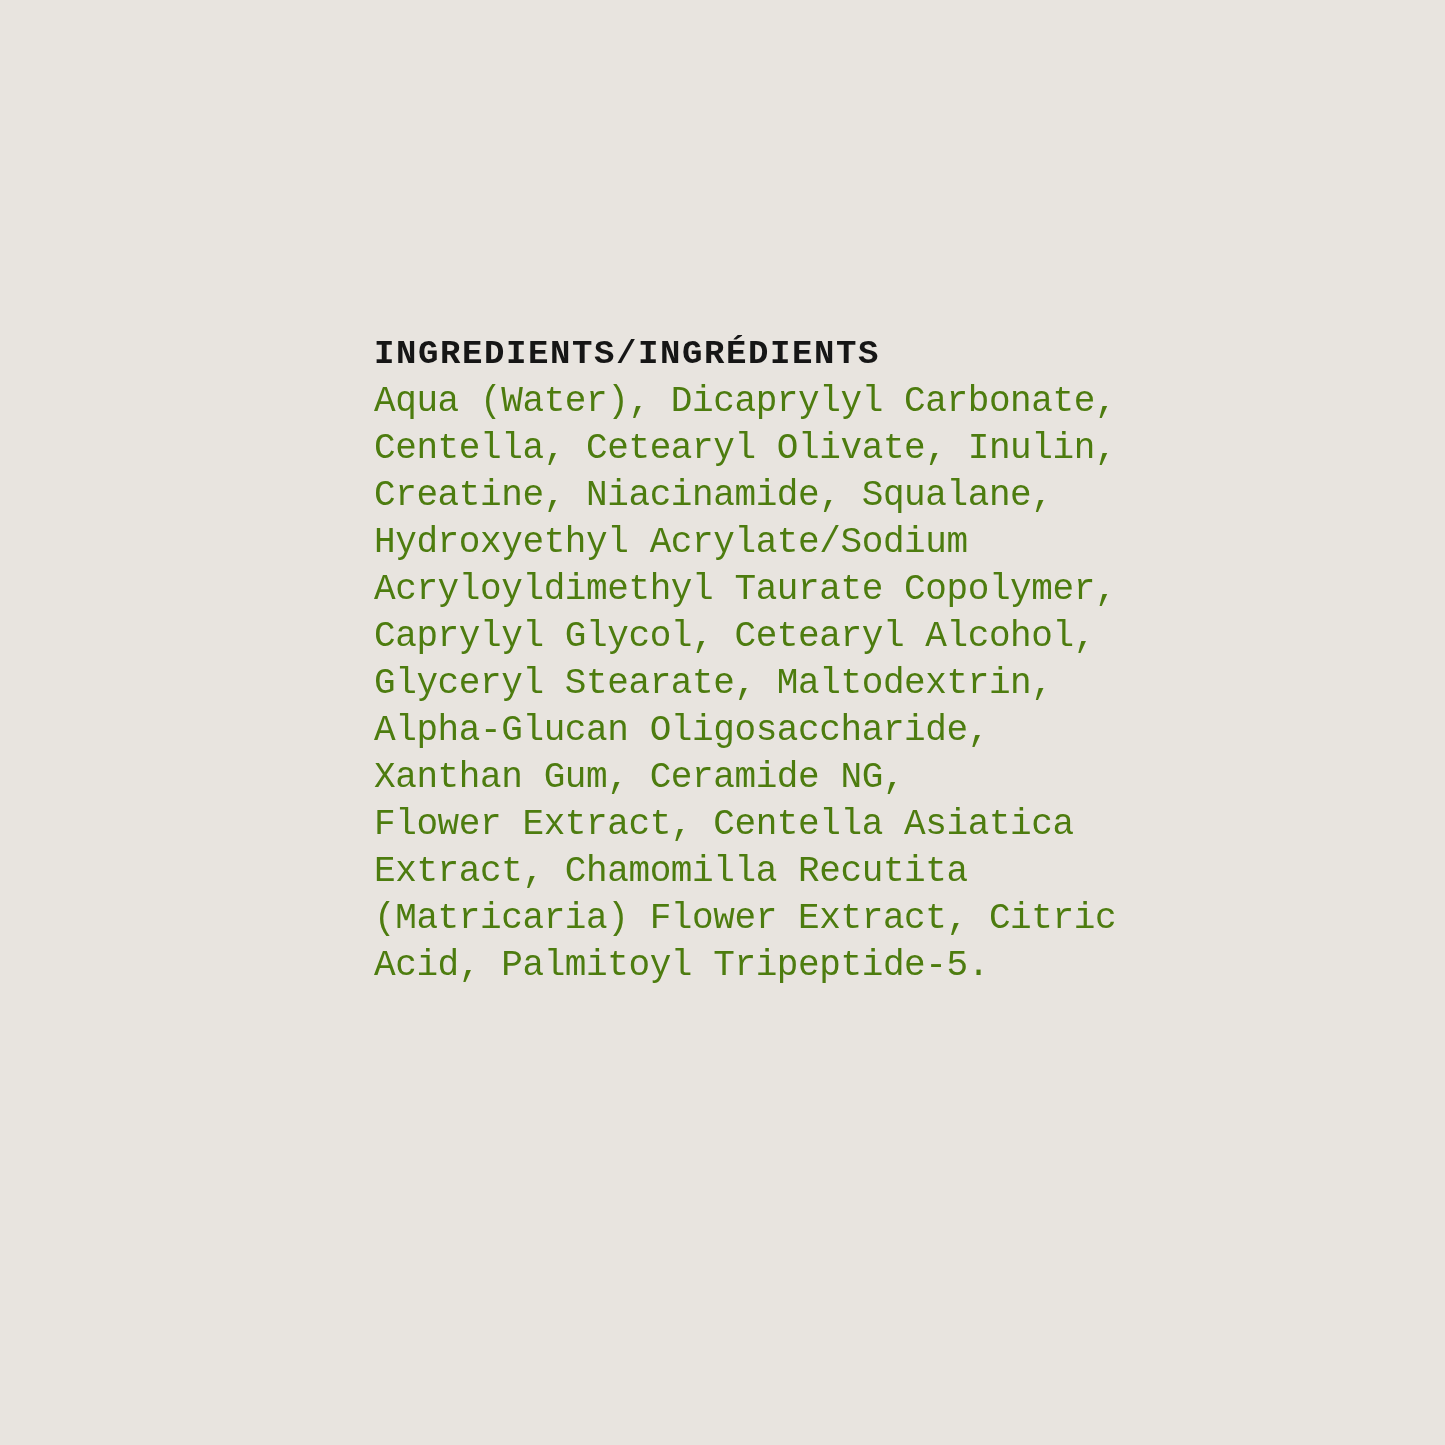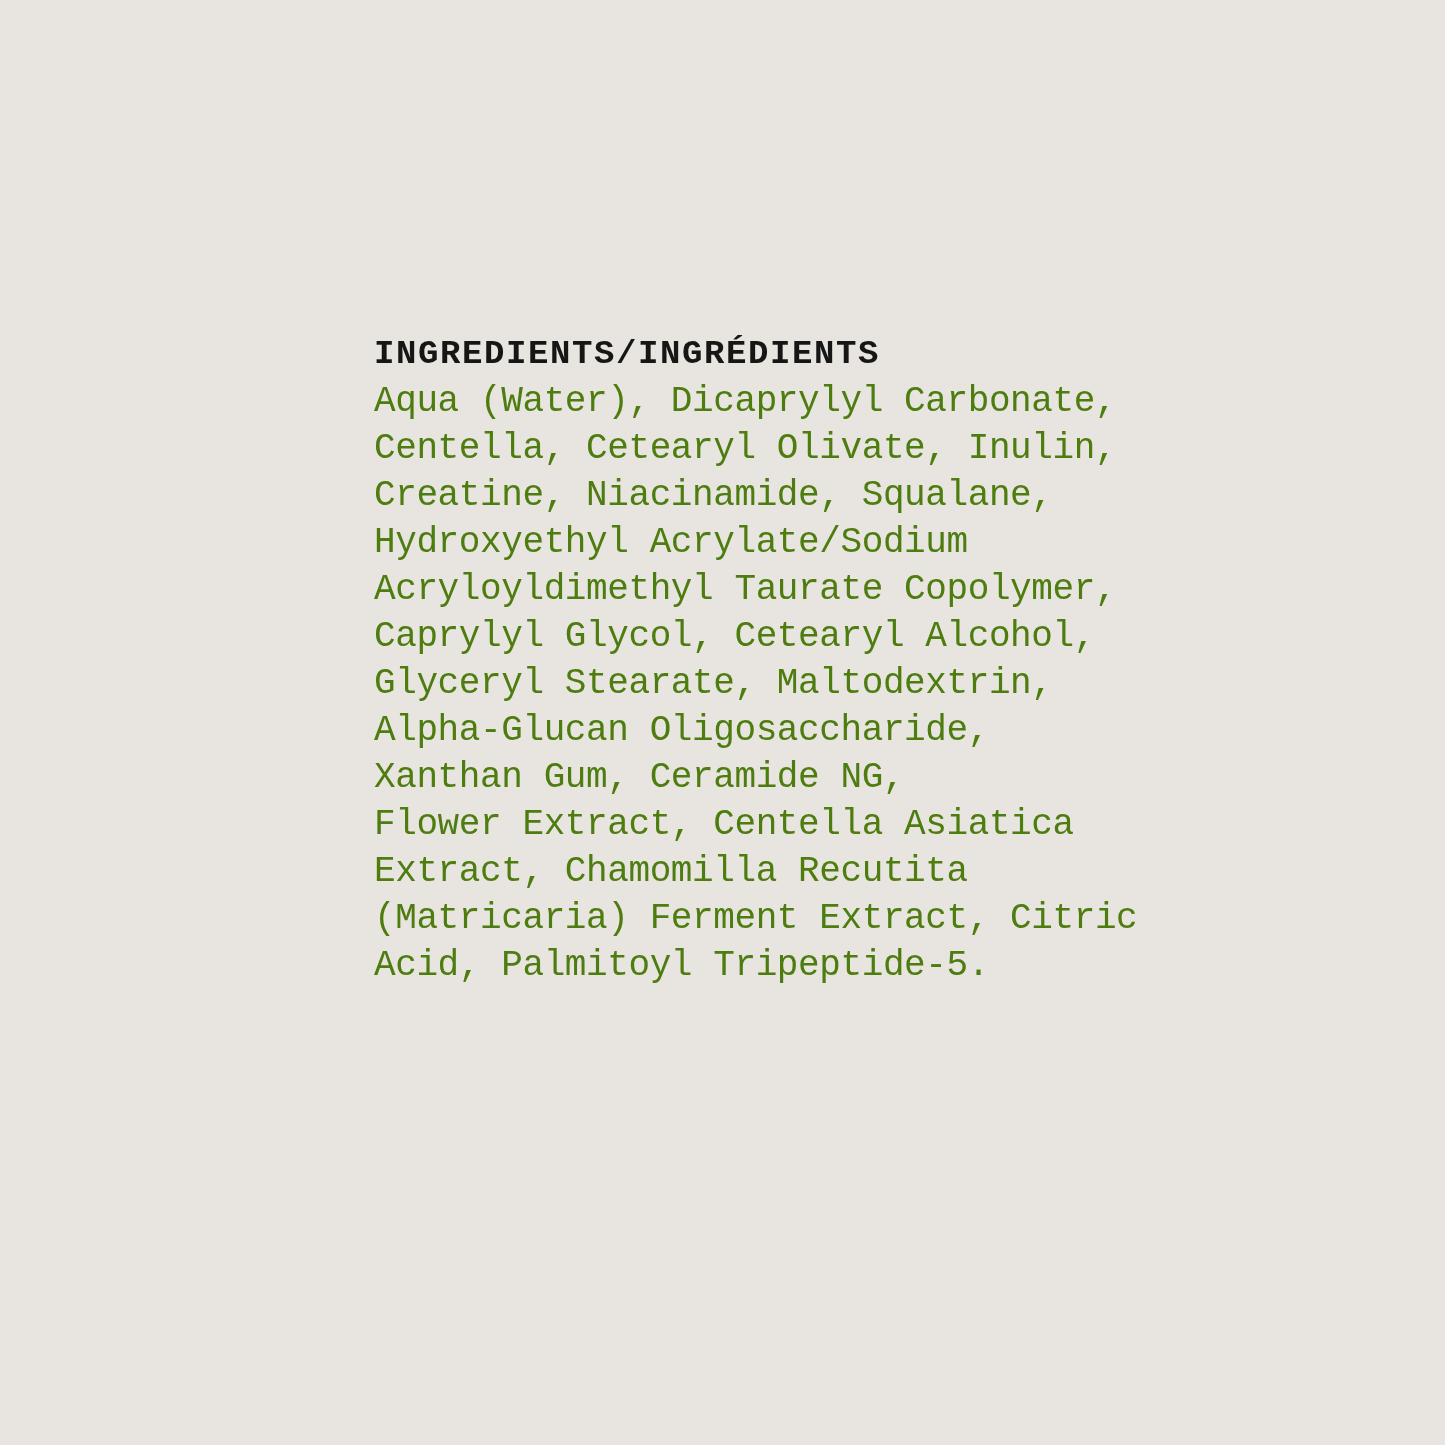--- a/index.html
+++ b/index.html
@@ -48,15 +48,15 @@
   <div class="ingredient-line">Centella, Cetearyl Olivate, Inulin,</div>
   <div class="ingredient-line">Creatine, Niacinamide, Squalane,</div>
   <div class="ingredient-line">Hydroxyethyl Acrylate/Sodium</div>
   <div class="ingredient-line">Acryloyldimethyl Taurate Copolymer,</div>
   <div class="ingredient-line">Caprylyl Glycol, Cetearyl Alcohol,</div>
   <div class="ingredient-line">Glyceryl Stearate, Maltodextrin,</div>
   <div class="ingredient-line">Alpha-Glucan Oligosaccharide,</div>
   <div class="ingredient-line">Xanthan Gum, Ceramide NG,</div>
   <div class="ingredient-line">Flower Extract, Centella Asiatica</div>
   <div class="ingredient-line">Extract, Chamomilla Recutita</div>
-  <div class="ingredient-line">(Matricaria) Ferment Extract, Citric</div>
+  <div class="ingredient-line">(Matricaria) Flower Extract, Citric</div>
   <div class="ingredient-line">Acid, Palmitoyl Tripeptide-5.</div>
 </div>
 
 </body></html>

